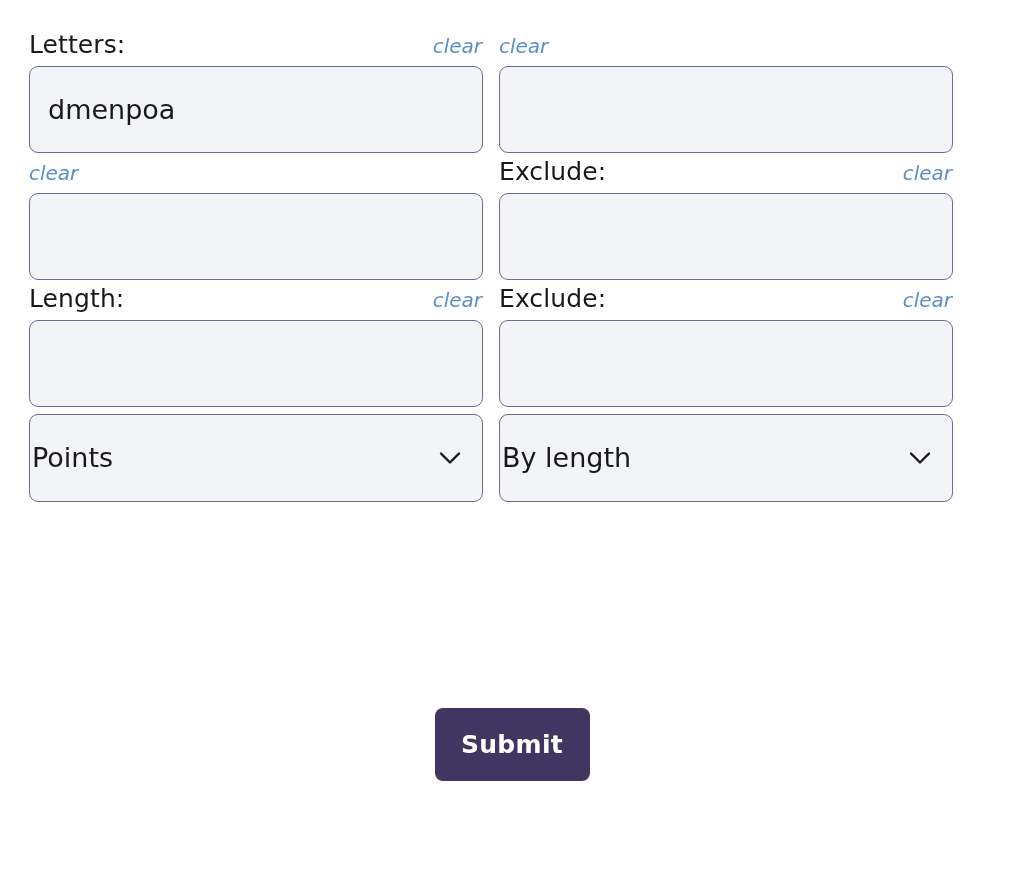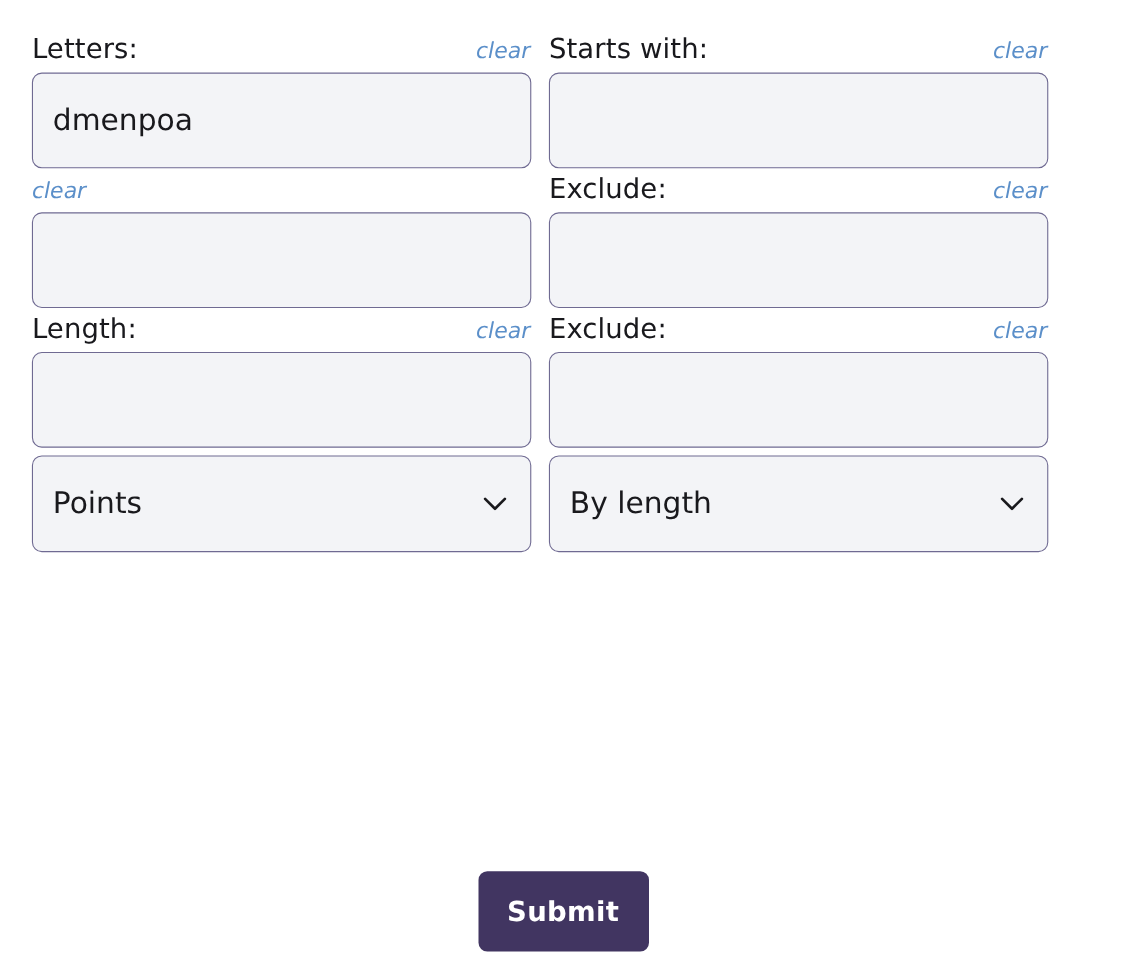--- a/index.html
+++ b/index.html
@@ -107,41 +107,41 @@
     -moz-appearance: none;
     width: 454px;
     height: 88px;
     background: #f3f4f7;
     border: 1.4px solid #6f6a92;
     border-radius: 9px;
     font-family: "DejaVu Sans", sans-serif;
     font-size: 27px;
     line-height: 30px;
     color: #19191d;
-    padding: 0 50px 0 18px;
+    padding: 0 50px 0 2px;
     outline: none;
     cursor: pointer;
   }
 
   .chevron {
     position: absolute;
     right: 22px;
     top: 50%;
     transform: translateY(-50%);
     pointer-events: none;
     width: 22px;
     height: 13px;
     display: block;
   }
 
   
   .submit-row {
     position: absolute;
     left: 0;
-    top: 792px;
+    top: 708px;
     width: 1024px;
     display: flex;
     justify-content: center;
   }
 
   .submit-button {
     background: #413561;
     color: #ffffff;
     border: none;
     border-radius: 8px;
@@ -164,21 +164,20 @@
     <div class="field-cell">
       <div class="field-head">
         <span class="field-label">Letters:</span>
         <a class="clear-link" href="#">clear</a>
       </div>
       <input class="text-input" type="text" value="dmenpoa" style="">
     </div>
 
     <div class="field-cell">
       <div class="field-head">
-        <span class="field-label">Starts with:</span>
         <a class="clear-link" href="#">clear</a>
       </div>
       <input class="text-input" type="text" value="" style="">
     </div>
 
     <div class="field-cell">
       <div class="field-head">
         <a class="clear-link" href="#">clear</a>
       </div>
       <input class="text-input" type="text" value="" style="">

